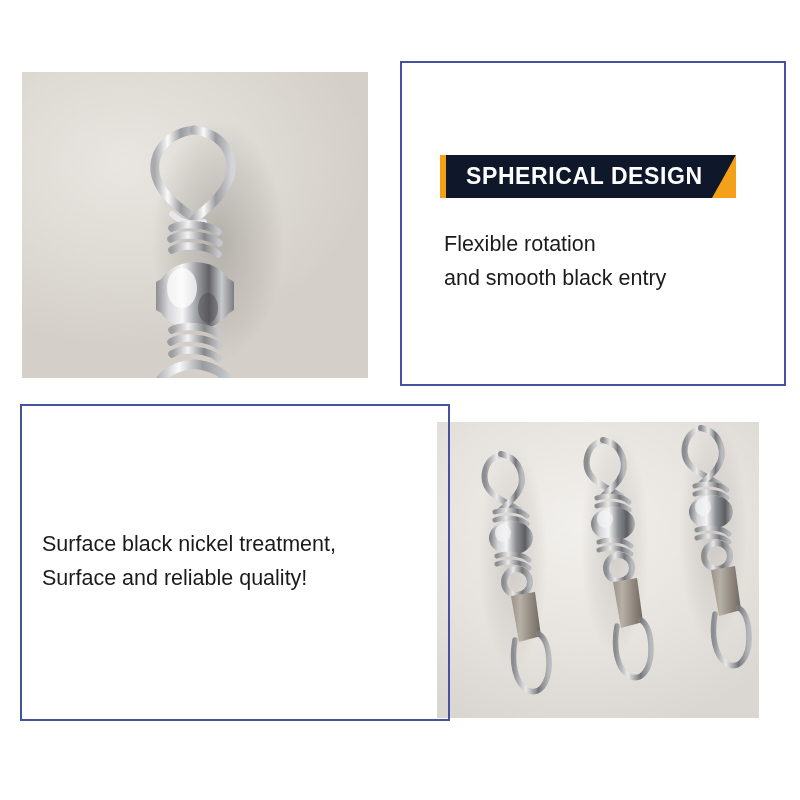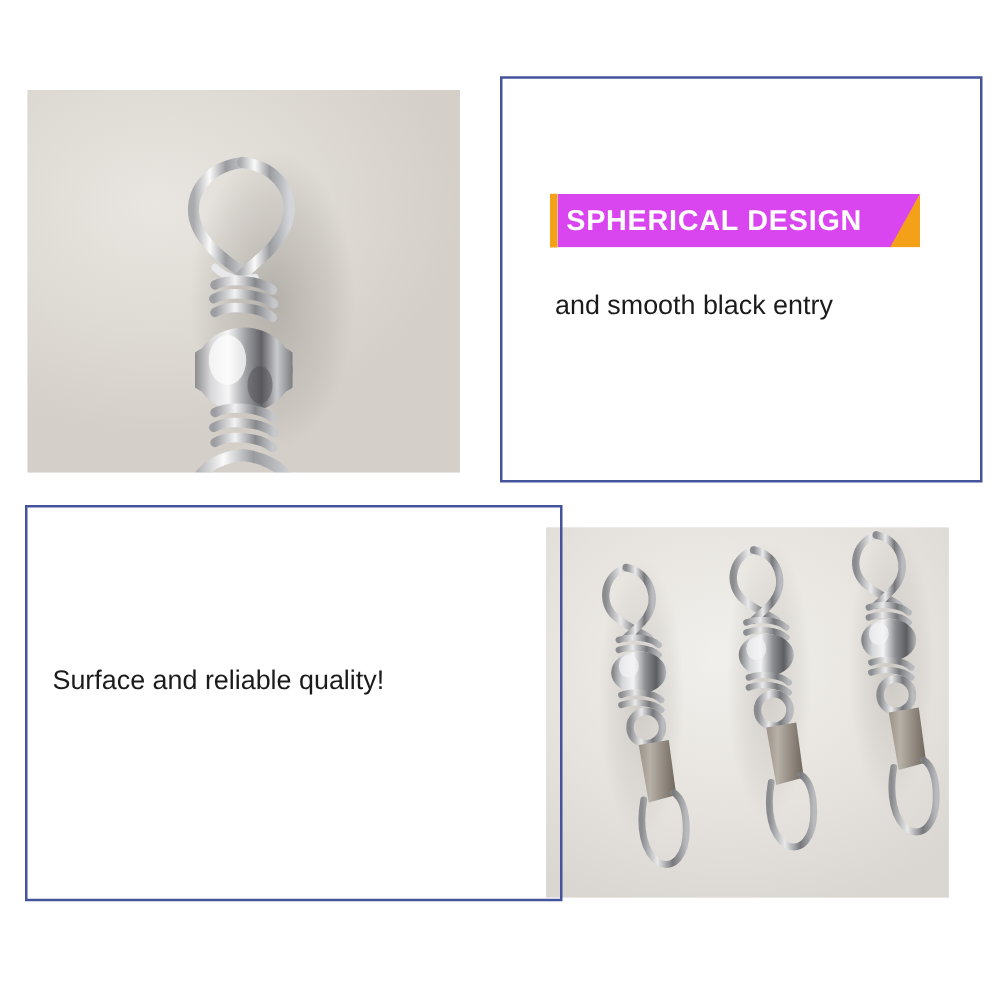--- a/index.html
+++ b/index.html
@@ -63,26 +63,26 @@
   .ribbon-bar {
     width: 6px;
     height: 43px;
     background: #f5a019;
     flex: 0 0 auto;
   }
   .ribbon-body {
     position: relative;
     height: 43px;
     flex: 1 1 auto;
-    background: #d946ef;
+    background: #0f172a;
     display: flex;
     align-items: center;
     
     clip-path: polygon(0 0, 100% 0, calc(100% - 22px) 100%, 0 100%);
-    padding-left: 7px;
+    padding-left: 20px;
     box-sizing: border-box;
   }
   .ribbon-title {
     color: #ffffff;
     font-weight: bold;
     font-size: 23px;
     letter-spacing: 0.6px;
     white-space: nowrap;
     line-height: 1;
   }
@@ -179,20 +179,21 @@
 
   <div class="ribbon" id="ribbon-spherical">
     <div class="ribbon-bar"></div>
     <div class="ribbon-body">
       <span class="ribbon-title">SPHERICAL DESIGN</span>
     </div>
     <div class="ribbon-wedge"></div>
   </div>
 
   <div class="copy" id="copy-spherical">
+    <div>Flexible rotation</div>
     <div>and smooth black entry</div>
   </div>
 
   <div class="photo" id="photo-swivel-trio">
     <div class="photo-bg"></div>
     <svg viewBox="0 0 322 296" preserveAspectRatio="none">
       <defs>
         <linearGradient id="chromeBarrel2" x1="0" y1="0" x2="1" y2="0">
           <stop offset="0%" stop-color="#77787c"></stop>
           <stop offset="20%" stop-color="#d5d6d8"></stop>
@@ -276,16 +277,17 @@
         <path d="M36 156 L 60 152 L 66 196 L 44 202 Z" fill="url(#snapBlade)"></path>
         <path d="M40 200 C 36 222, 40 242, 52 250 C 64 256, 74 244, 74 224 C 74 208, 70 198, 64 194" fill="none" stroke="url(#chromeWire2)" stroke-width="5.5" stroke-linecap="round"></path>
       </g>
     </svg>
   </div>
 
   <div class="frame" id="frame-bottom"></div>
 
 
   <div class="copy" id="copy-electroplating">
+    <div>Surface black nickel treatment,</div>
     <div>Surface and reliable quality!</div>
   </div>
 
 </div>
 
 </body></html>

